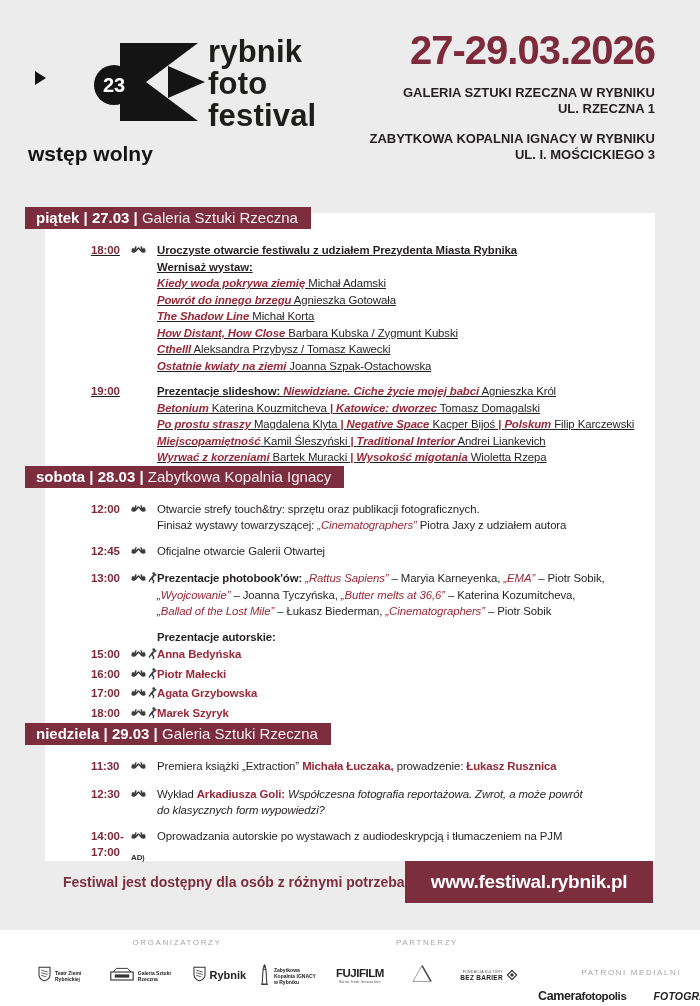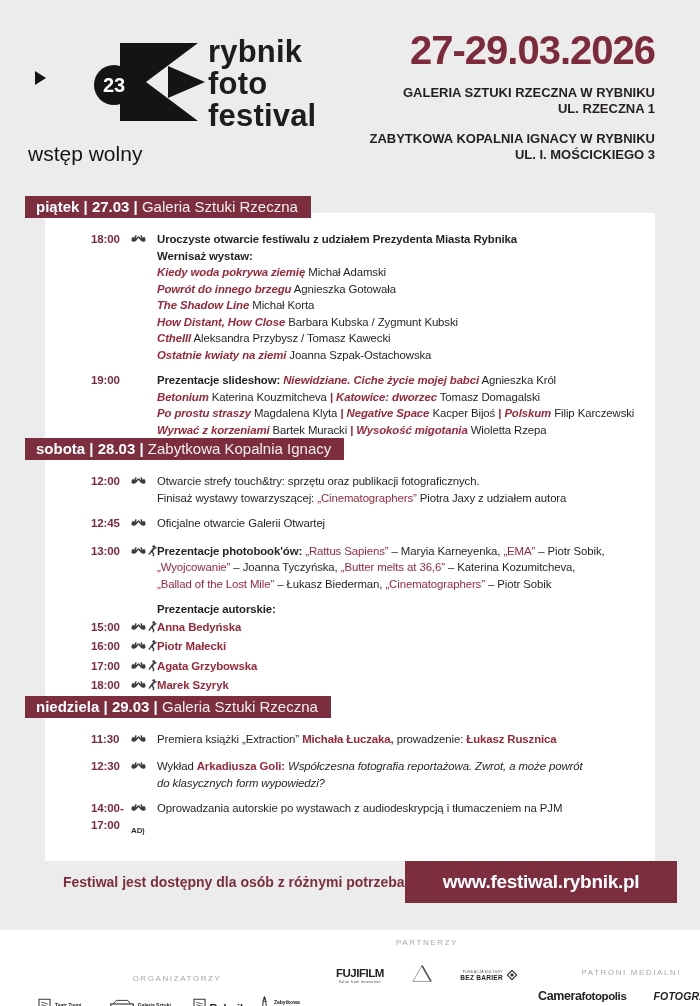--- a/index.html
+++ b/index.html
@@ -10,63 +10,63 @@
     -webkit-font-smoothing:antialiased;
   }
   .white-panel{position:absolute;left:45px;top:213px;width:610px;height:648px;background:#fff;}
 
   
   .play-arrow{position:absolute;left:35px;top:71px;width:0;height:0;
     border-left:11px solid #141414;border-top:7px solid transparent;border-bottom:7px solid transparent;}
   .logo-mark{position:absolute;left:92px;top:41px;}
   .logo-text{position:absolute;left:208px;top:36px;font-size:31px;font-weight:700;
     line-height:32px;color:#1d1d1b;letter-spacing:0.2px;}
-  .free-entry{position:absolute;left:28px;top:142px;font-size:21px;font-weight:400;color:#141414;}
+  .free-entry{position:absolute;left:28px;top:142px;font-size:21px;font-weight:700;color:#141414;}
   .dates{position:absolute;right:45px;top:28px;font-size:40px;font-weight:700;
     color:#7D2B3C;letter-spacing:-1px;white-space:nowrap;}
   .venue{position:absolute;right:45px;text-align:right;font-size:13px;font-weight:700;
     line-height:16px;color:#231F20;}
   .venue1{top:85px;} .venue2{top:131px;}
 
   
   .schedule{position:absolute;left:25px;top:192px;width:632px;}
   .section{}
-  .section:first-child{margin-top:4px;}
+  .section:first-child{margin-top:15px;text-decoration:underline;}
   .section-bar{display:inline-block;background:#7C2D3E;color:#fff;font-size:15px;
     padding:3px 13px 4px 11px;line-height:15px;}
   .section-bar b{font-weight:700;}
   .section-bar .bar-venue{font-weight:400;opacity:.92;}
   .event{display:flex;margin-top:9px;padding-left:66px;font-size:11.4px;
     line-height:16.5px;letter-spacing:-0.1px;}
   .event.first{margin-top:13px;}
   .event.compact{margin-top:1px;}
   .ev-time{flex:0 0 40px;color:#7D2B3C;font-weight:700;font-size:11.5px;}
   .ev-icons{flex:0 0 26px;display:flex;flex-wrap:wrap;gap:2px;align-content:flex-start;padding-top:2px;}
   .ev-content{flex:1;min-width:0;}
   .ev-line{white-space:nowrap;}
   .s-b{font-weight:700;}
   .s-m{color:#99293A;font-weight:700;font-style:italic;}
-  .s-mr{color:#99293A;}
+  .s-mr{color:#99293A;font-style:italic;}
   .s-mb{color:#99293A;font-weight:700;}
   .s-i{font-style:italic;}
   .s-sep{color:#99293A;font-weight:700;}
   .ad-glyph{font-size:8px;font-weight:800;color:#2b2b2b;line-height:9px;}
   .ad-glyph i{font-style:normal;font-size:7px;}
 
   
   .access-note{position:absolute;left:63px;top:874px;font-size:14px;font-weight:700;color:#7C2D3E;}
-  .www-box{position:absolute;left:405px;top:861px;width:272px;height:42px;background:#7C2D3E;
+  .www-box{position:absolute;left:405px;top:861px;width:248px;height:42px;background:#7C2D3E;
     display:flex;align-items:center;justify-content:center;cursor:pointer;}
   .www-box span{color:#fff;font-size:19px;font-weight:700;letter-spacing:-0.3px;}
 
   
   .footer{position:absolute;left:0;top:930px;width:700px;height:76px;background:#fff;
     display:flex;padding:8px 38px 0 38px;box-sizing:border-box;}
   .f-group{display:flex;flex-direction:column;}
-  .f-group.g1{flex:0 0 278px;margin-top:36px;} .f-group.g2{flex:0 0 182px;} .f-group.g3{flex:1;margin-top:30px;}
+  .f-group.g1{flex:0 0 278px;} .f-group.g2{flex:0 0 182px;} .f-group.g3{flex:1;margin-top:30px;}
   .f-label{font-size:8px;color:#A8A8A8;letter-spacing:1.6px;text-align:center;margin-bottom:12px;}
   .f-items{display:flex;justify-content:space-between;align-items:center;flex:1;padding-bottom:14px;}
   .f-div{width:1px;background:#C9C9C9;margin:14px 10px 18px 10px;}
   .lg{display:flex;align-items:center;gap:4px;color:#222;}
   .lg .lg-text{font-size:5px;font-weight:700;line-height:6px;max-width:42px;}
   .lg.city .lg-text{font-size:11px;line-height:11px;max-width:none;}
   .lg.fuji{flex-direction:column;gap:1px;}
   .lg.fuji .fj{font-size:11.5px;font-weight:800;letter-spacing:-0.5px;}
   .lg.fuji .tag{font-size:3.5px;letter-spacing:0.4px;color:#444;}
   .lg.bez{gap:3px;}
@@ -129,20 +129,21 @@
         </div>
       </div><div class="event">
         <div class="ev-time">
           <div>19:00</div>
         </div>
         <div class="ev-icons"></div>
         <div class="ev-content">
           <div class="ev-line"><span class="s-b">Prezentacje slideshow: </span><span class="s-m">Niewidziane. Ciche życie mojej babci</span><span class="s-r"> Agnieszka Król</span></div>
           <div class="ev-line"><span class="s-m">Betonium</span><span class="s-r"> Katerina Kouzmitcheva </span><span class="s-sep">| </span><span class="s-m">Katowice: dworzec</span><span class="s-r"> Tomasz Domagalski</span></div>
           <div class="ev-line"><span class="s-m">Po prostu straszy</span><span class="s-r"> Magdalena Klyta </span><span class="s-sep">| </span><span class="s-m">Negative Space</span><span class="s-r"> Kacper Bijoś </span><span class="s-sep">| </span><span class="s-m">Polskum</span><span class="s-r"> Filip Karczewski</span></div>
+          <div class="ev-line"><span class="s-m">Miejscopamiętność</span><span class="s-r"> Kamil Śleszyński </span><span class="s-sep">| </span><span class="s-m">Traditional Interior</span><span class="s-r"> Andrei Liankevich</span></div>
           <div class="ev-line"><span class="s-m">Wyrwać z korzeniami</span><span class="s-r"> Bartek Muracki </span><span class="s-sep">| </span><span class="s-m">Wysokość migotania</span><span class="s-r"> Wioletta Rzepa</span></div>
         </div>
       </div></div>
     <div class="section"><div class="section-bar"><b>sobota | 28.03 | </b><span class="bar-venue">Zabytkowa Kopalnia Ignacy</span></div><div class="event first">
         <div class="ev-time">
           <div>12:00</div>
         </div>
         <div class="ev-icons">
           <span><svg width="15" height="11" viewBox="0 0 30 22" fill="#3d3d3d">
               <path d="M1 14 Q0 8 4 5 l2.2 3 3-6 2.2 1-2 6 4.8-4.6 2 2-6 7 q-4 4-8 1z"></path>

